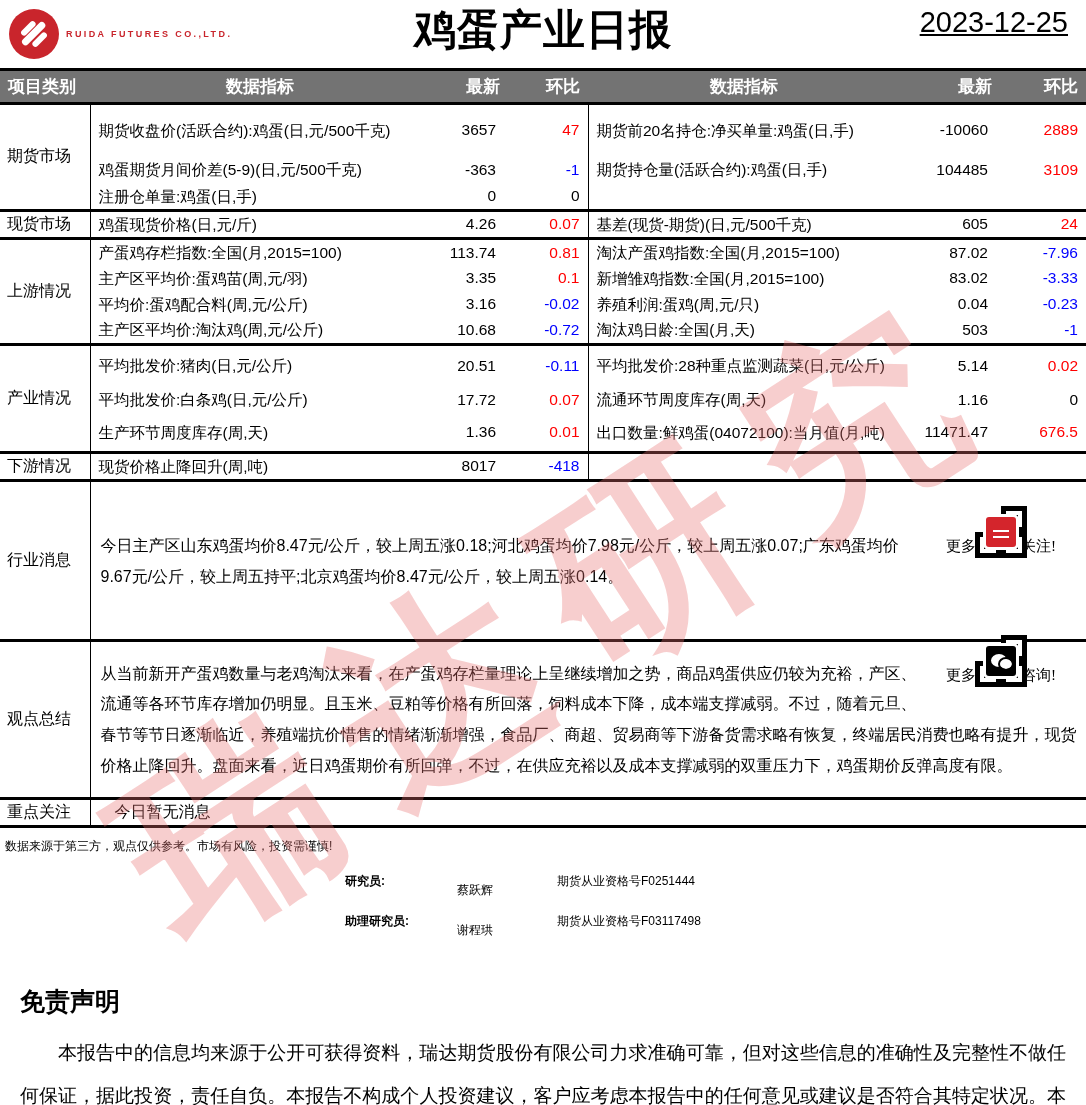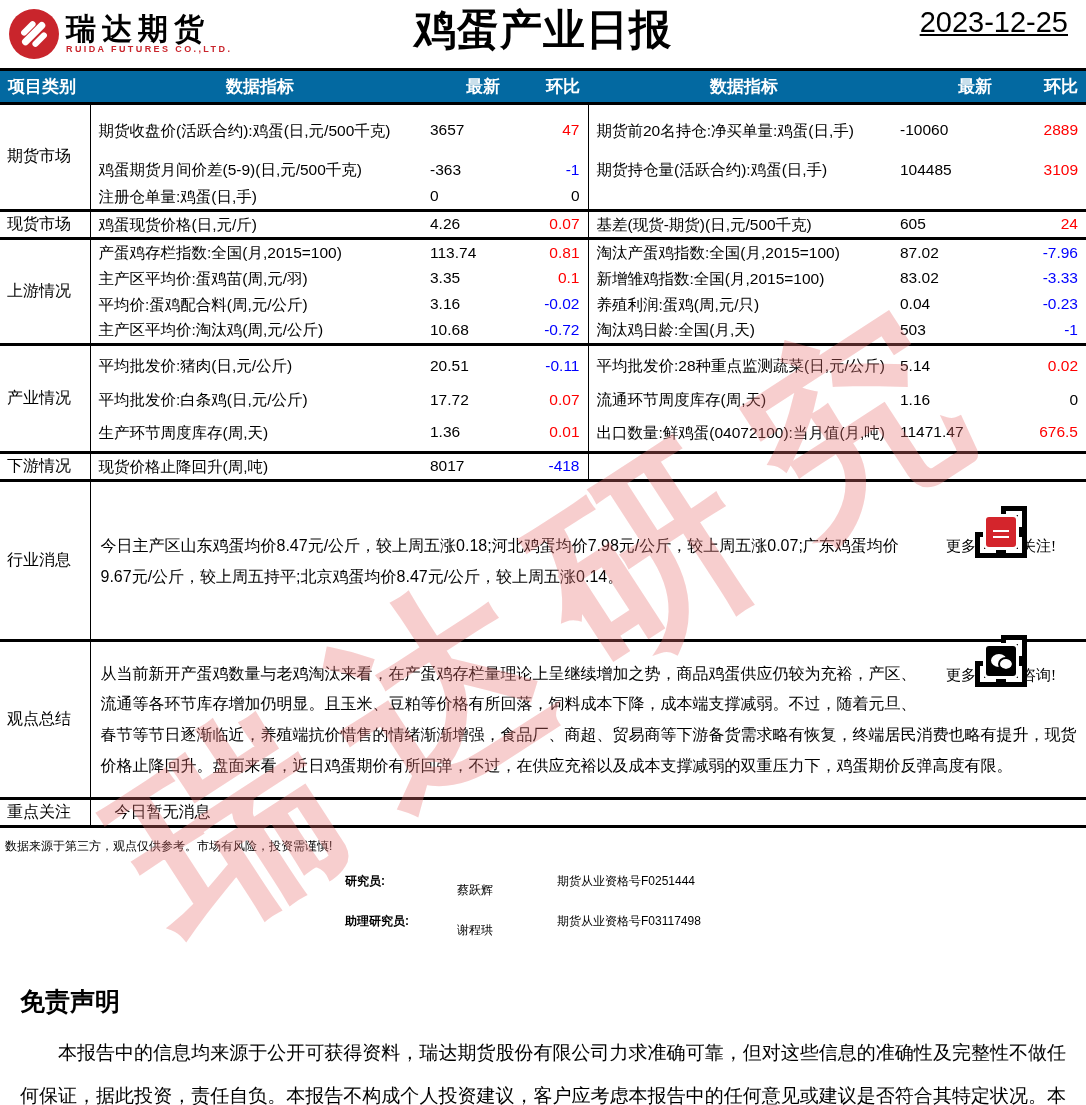--- a/index.html
+++ b/index.html
@@ -12,28 +12,28 @@
   .top { position:relative; height:68px; }
   .brand { position:absolute; left:8px; top:8px; display:flex; align-items:center; }
   .brand svg { display:block; }
   .brand-text { margin-left:6px; }
   .brand-cn { font-size:30px; font-weight:bold; letter-spacing:6px; line-height:30px; }
   .brand-en { font-size:9px; color:#C9252C; letter-spacing:2.4px; font-weight:bold; margin-top:0; }
   .doc-title { position:absolute; left:0; right:0; top:2px; text-align:center; font-size:42px; font-weight:bold; letter-spacing:1px; }
   .doc-date { position:absolute; right:18px; top:6px; font-size:29px;text-decoration:underline; }
   
   table.main { width:1086px; border-collapse:collapse; table-layout:fixed; border-top:3px solid #000; border-bottom:3px solid #000; }
-  thead th { background:#0369a1; color:#fff; font-size:17px; font-weight:bold; padding:4px 4px; height:31px; }
+  thead th { background:#737373; color:#fff; font-size:17px; font-weight:bold; padding:4px 4px; height:31px; }
   th.cat-h { text-align:left; padding-left:8px; }
   th.label-h { text-align:center; }
   th.num-h { text-align:right; padding-right:8px; }
   tbody.section { border-top:3px solid #000; }
   td.cat { border-right:1.5px solid #000; font-size:16px; padding-left:7px; vertical-align:middle; background:#fff0; }
   td.lbl { font-size:15.5px; line-height:1.5; padding:1px 4px 1px 8px; vertical-align:middle; }
-  td.val { font-size:15.5px; text-align:left; padding-right:12px; vertical-align:middle; }
+  td.val { font-size:15.5px; text-align:right; padding-right:12px; vertical-align:middle; }
   td.chg { font-size:15.5px; text-align:right; padding-right:8px; vertical-align:middle; }
   td.mid { border-right:1.5px solid #000; }
   tr.hA{height:52px} tr.hB{height:28px} tr.hC{height:20px} tr.hD{height:26px}
   tr.hE{height:42px} tr.hF{height:38px} tr.hG{height:22px}
   .red{color:#FF0000} .blue{color:#0000FF} .black{color:#000}
   
   td.msg { font-size:16px; line-height:1.95; padding:8px 6px 6px 10px; vertical-align:middle; }
   td.msg-news  { height:160px; }
   td.msg-view  { height:158px; line-height:1.93; }
   td.msg-short { height:24px; padding:2px 24px; vertical-align:top; font-size:16px; }
@@ -74,21 +74,20 @@
   <div class="brand">
     <span>
       <svg width="52" height="52" viewBox="0 0 52 52">
         <circle cx="26" cy="26" r="25" fill="#C9252C"></circle>
         <rect x="11" y="22" width="30" height="7" rx="3.5" fill="#fff" transform="rotate(-45 26 26)"></rect>
         <rect x="17" y="31" width="18" height="6" rx="3" fill="#fff" transform="rotate(-45 26 26)"></rect>
         <rect x="17" y="15" width="18" height="6" rx="3" fill="#fff" transform="rotate(-45 26 26)"></rect>
       </svg>
     </span>
     <span class="brand-text">
-      <div class="brand-cn">瑞达期货</div>
       <div class="brand-en">RUIDA FUTURES CO.,LTD.</div>
     </span>
   </div>
   <div class="doc-title">鸡蛋产业日报</div>
   <div class="doc-date">2023-12-25</div>
 </div>
 
 <div class="watermark">瑞达研究</div>
 
 <table class="main">

